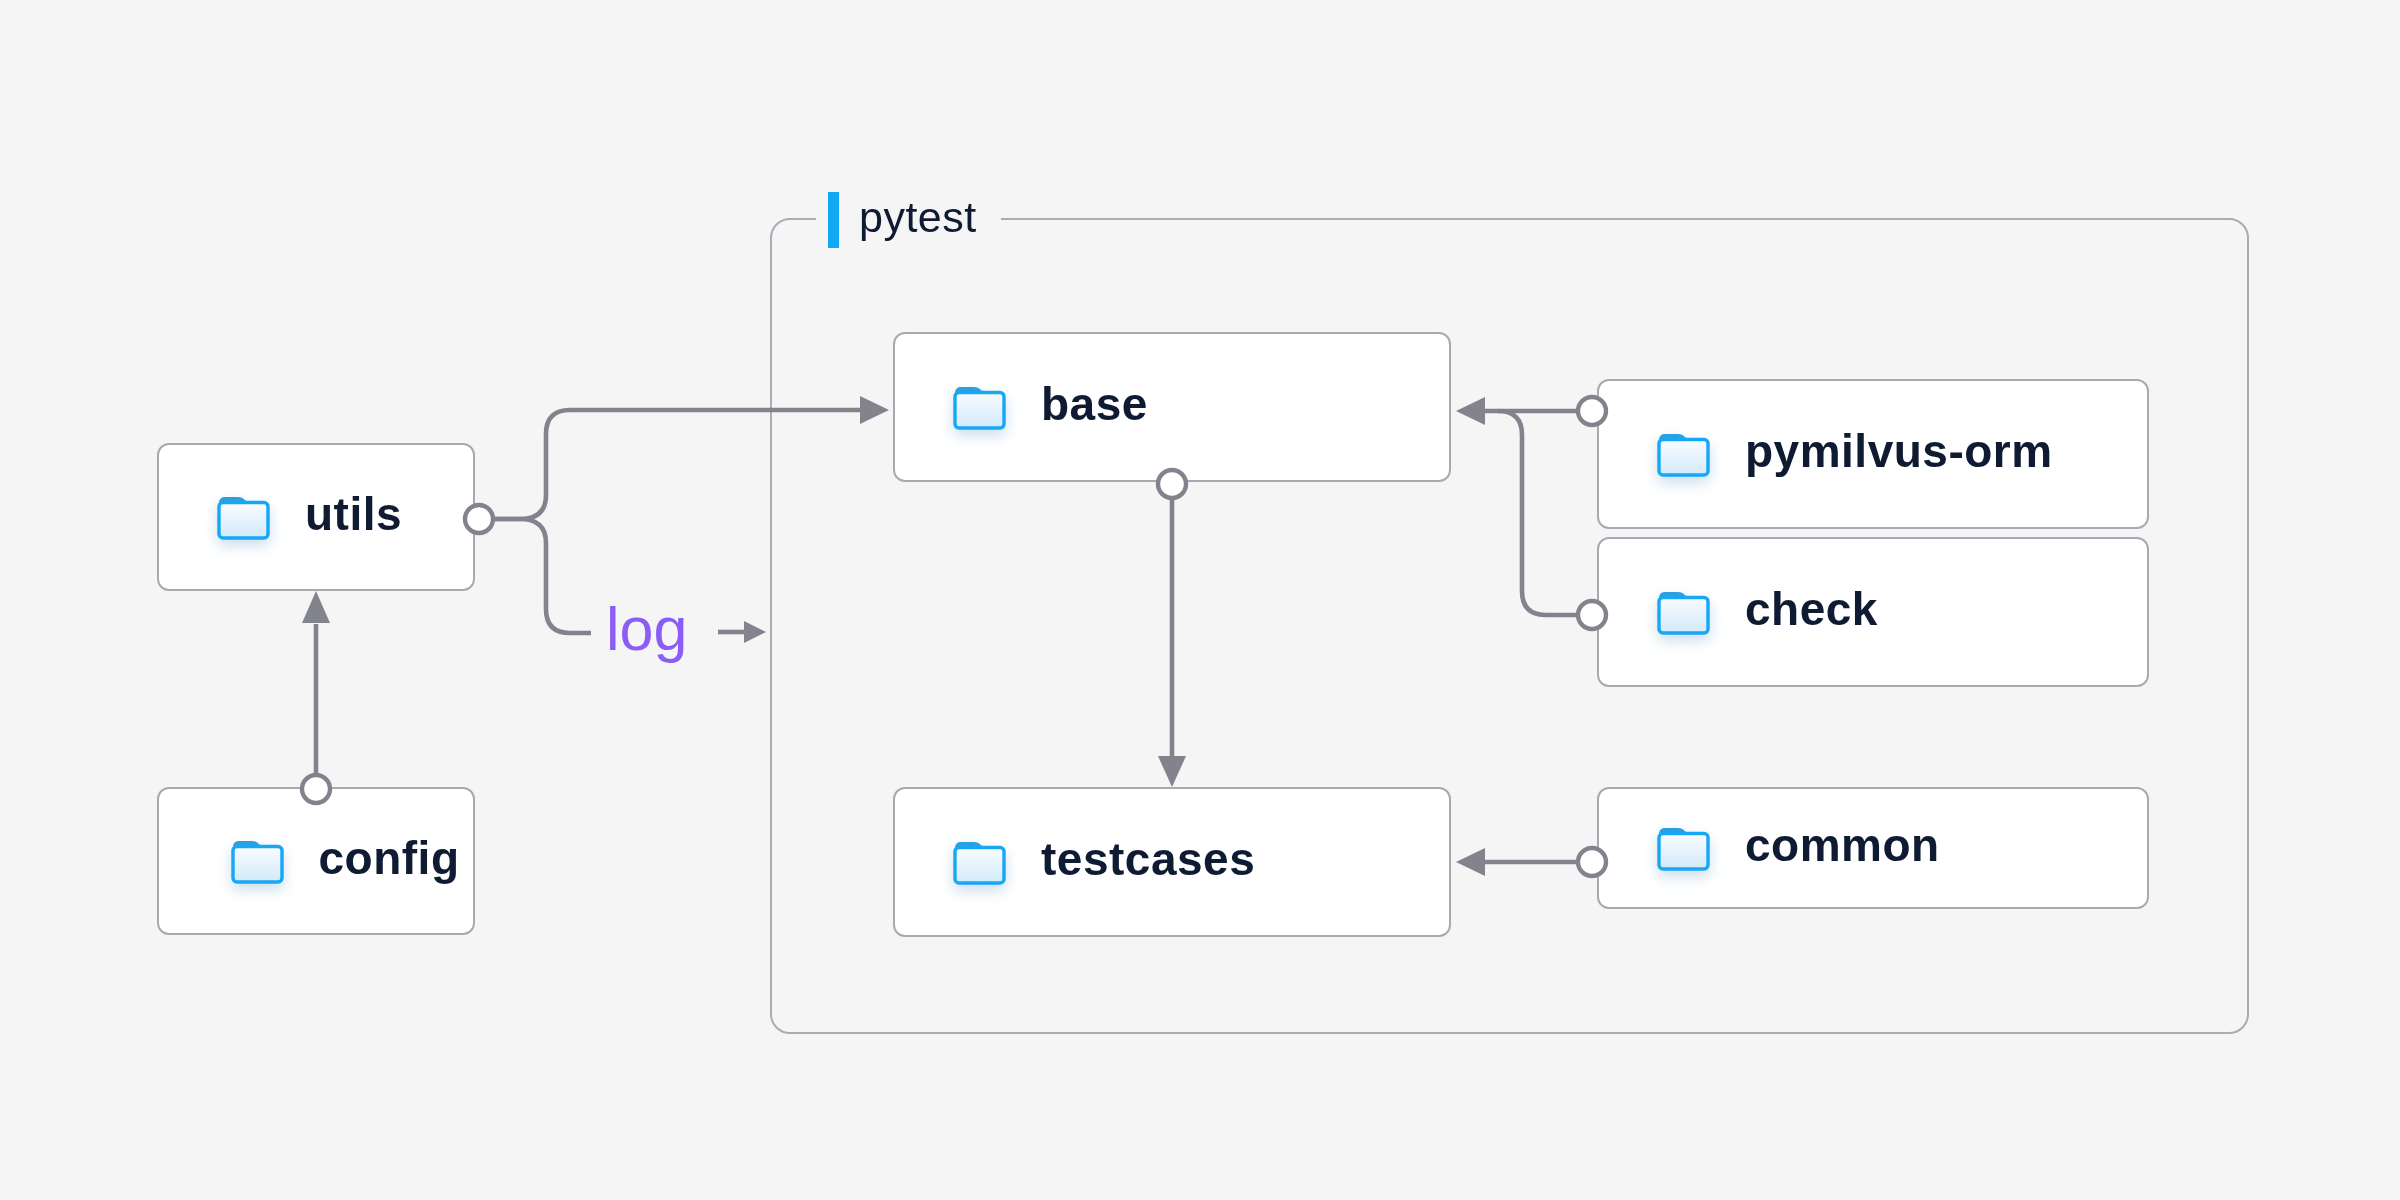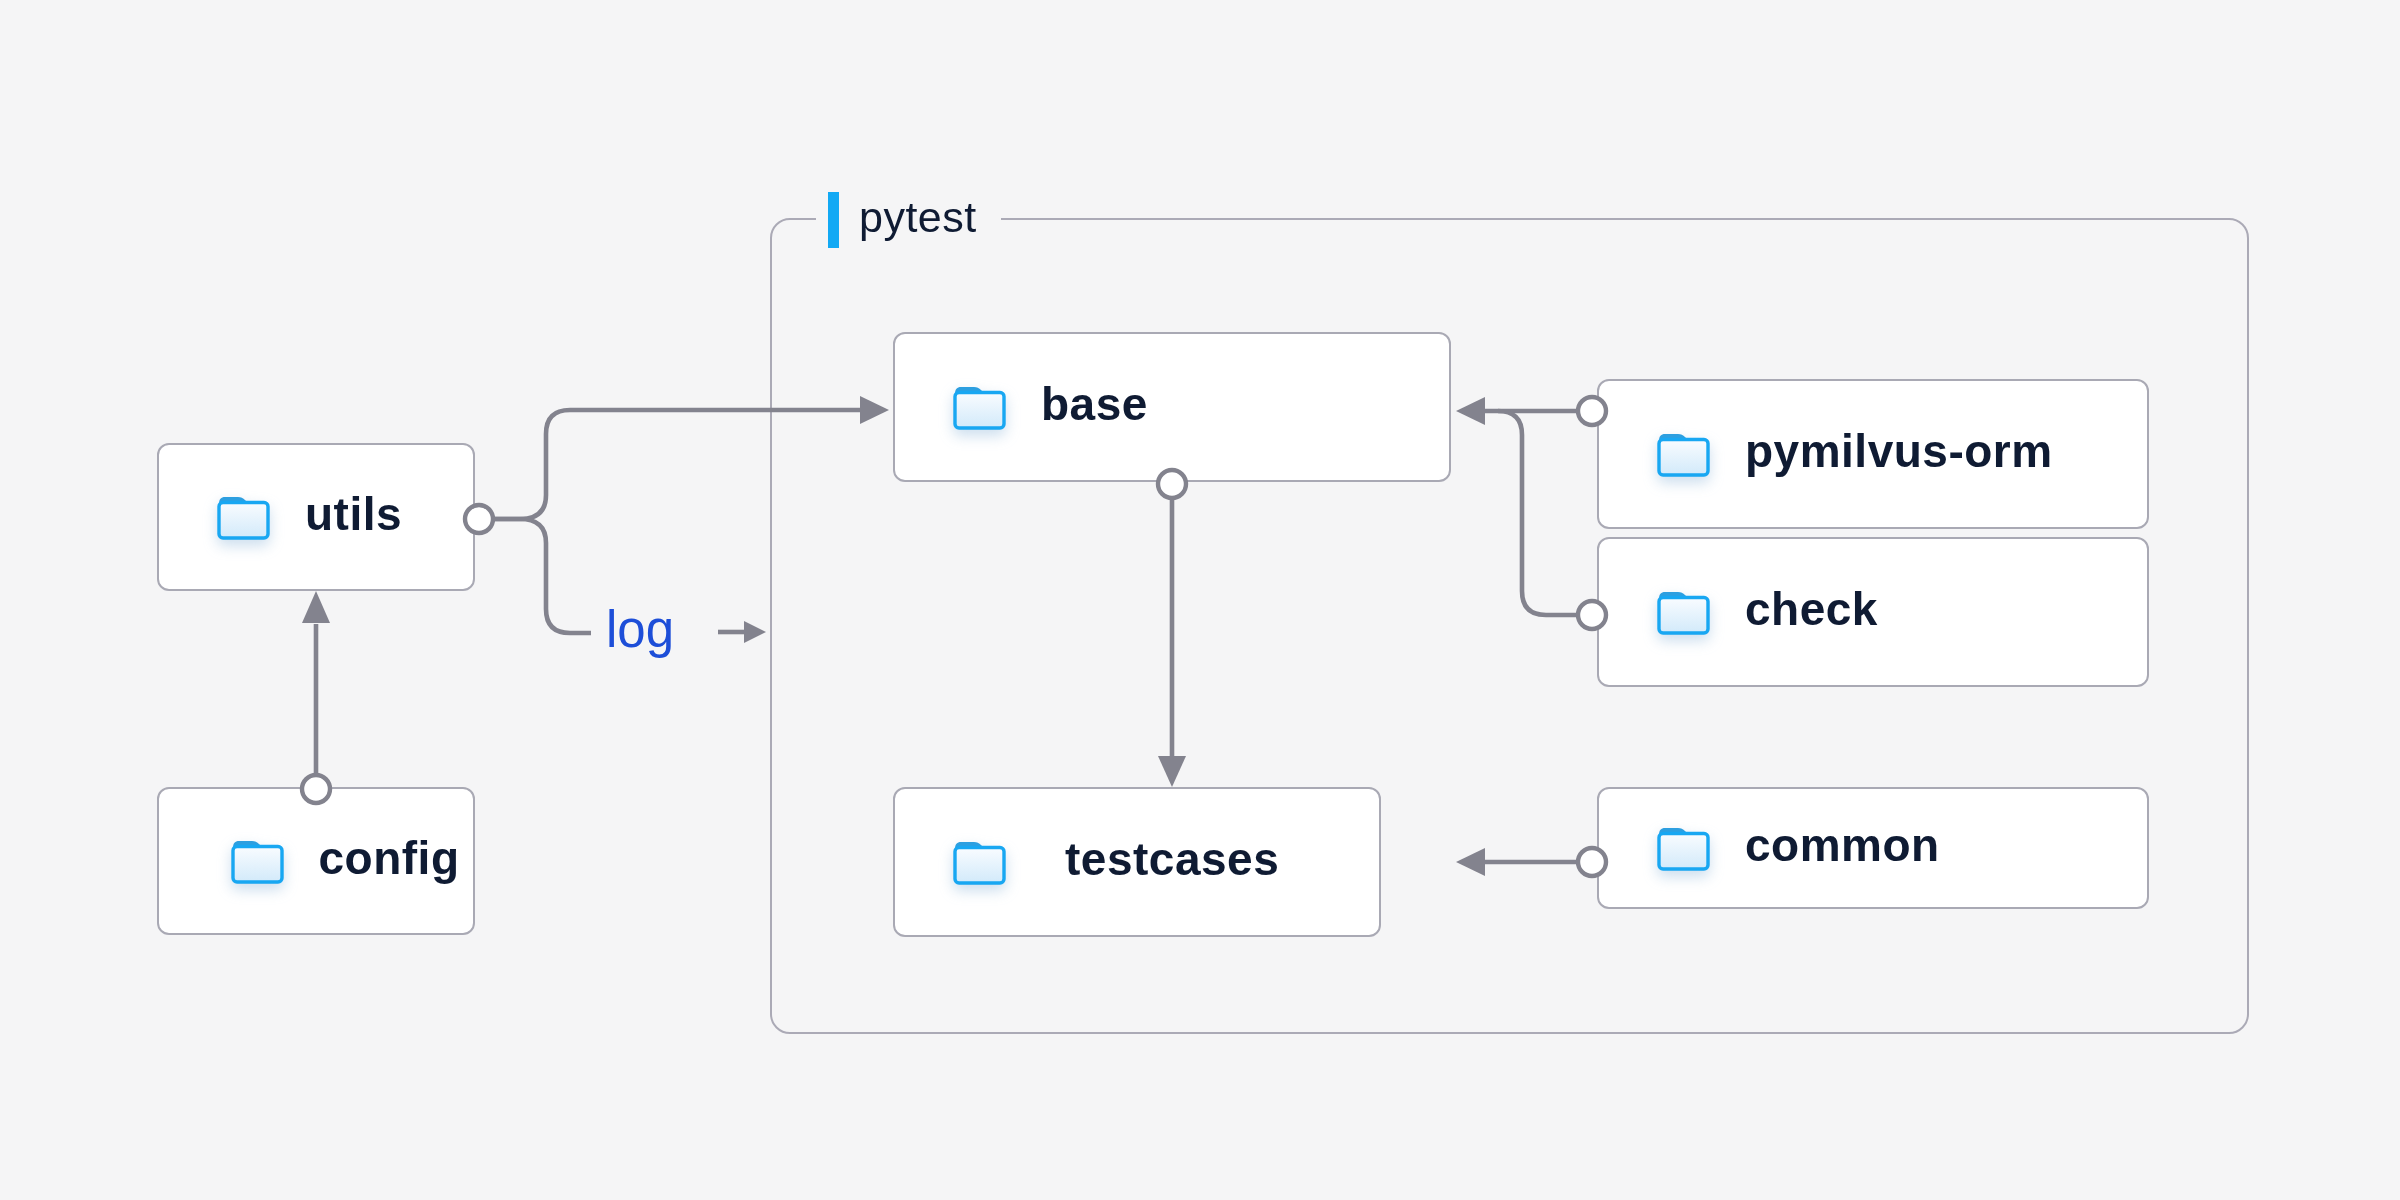--- a/index.html
+++ b/index.html
@@ -30,22 +30,22 @@
     line-height:1;padding-bottom:6px;white-space:nowrap;
   }
   .folder{filter:drop-shadow(0 6px 7px rgba(110,160,205,0.35));flex:0 0 auto;}
   
   #wires{position:absolute;left:0;top:0;pointer-events:none;}
   #wires path{stroke:#83838e;stroke-width:4.6;fill:none;}
   #wires polygon{fill:#83838e;stroke:none;}
   #wires circle{fill:#ffffff;stroke:#83838e;stroke-width:4.4;}
   
   .log-label{
-    position:absolute;transform:translateY(-54%);font-size:51px;font-weight:400;
-    color:#1d4ed8;line-height:1;
+    position:absolute;transform:translateY(-54%);font-size:61px;font-weight:400;
+    color:#8b5cf6;line-height:1;
   }
   .hidden-defs{position:absolute;width:0;height:0;overflow:hidden;}
 </style>
 </head>
 <body>
 
 <div id="canvas">
 
   <svg class="hidden-defs" aria-hidden="true">
     <defs>
@@ -96,21 +96,21 @@
   </div>
 
   <div class="node" style="left:1597px;top:537px;width:552px;height:150px;">
     <svg class="folder" width="64" height="54" viewBox="0 0 64 54">
       <path d="M8 14 C8 9 10 7 14 7 h13 c3 0 5 1 7 3 l4 4 z" fill="#2d9fe0"></path>
       <rect x="8" y="12.5" width="49" height="35.5" rx="4" fill="url(#foldergrad)" stroke="#18a7f2" stroke-width="3.4"></rect>
     </svg>
     <span class="nlabel">check</span>
   </div>
 
-  <div class="node" style="left:893px;top:787px;width:488px;height:150px;gap:24px;">
+  <div class="node" style="left:893px;top:787px;width:558px;height:150px;">
     <svg class="folder" width="64" height="54" viewBox="0 0 64 54">
       <path d="M8 14 C8 9 10 7 14 7 h13 c3 0 5 1 7 3 l4 4 z" fill="#2d9fe0"></path>
       <rect x="8" y="12.5" width="49" height="35.5" rx="4" fill="url(#foldergrad)" stroke="#18a7f2" stroke-width="3.4"></rect>
     </svg>
     <span class="nlabel">testcases</span>
   </div>
 
   <div class="node" style="left:1597px;top:787px;width:552px;height:122px;">
     <svg class="folder" width="64" height="54" viewBox="0 0 64 54">
       <path d="M8 14 C8 9 10 7 14 7 h13 c3 0 5 1 7 3 l4 4 z" fill="#2d9fe0"></path>

